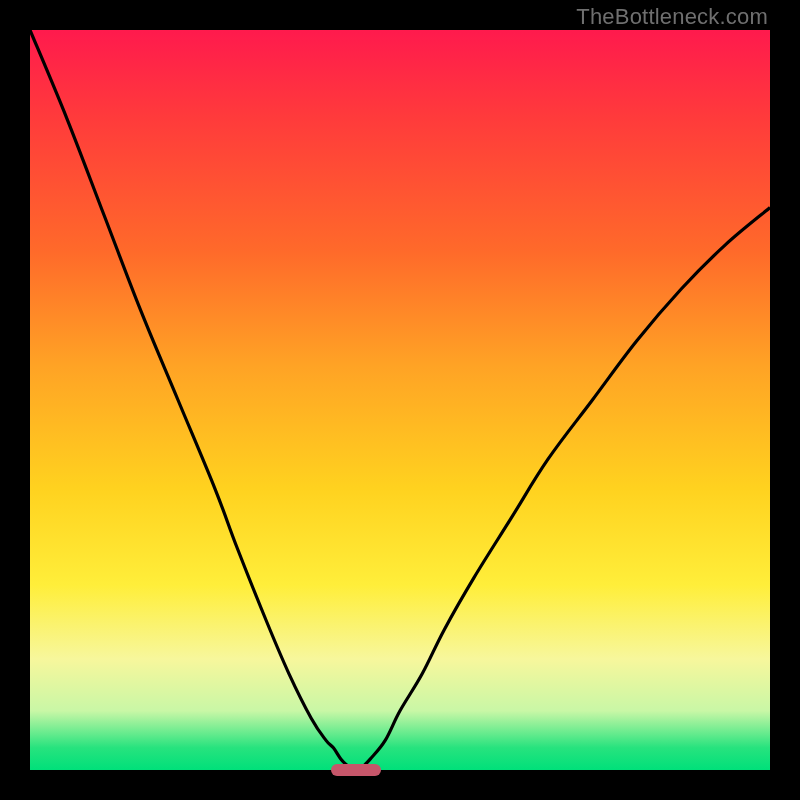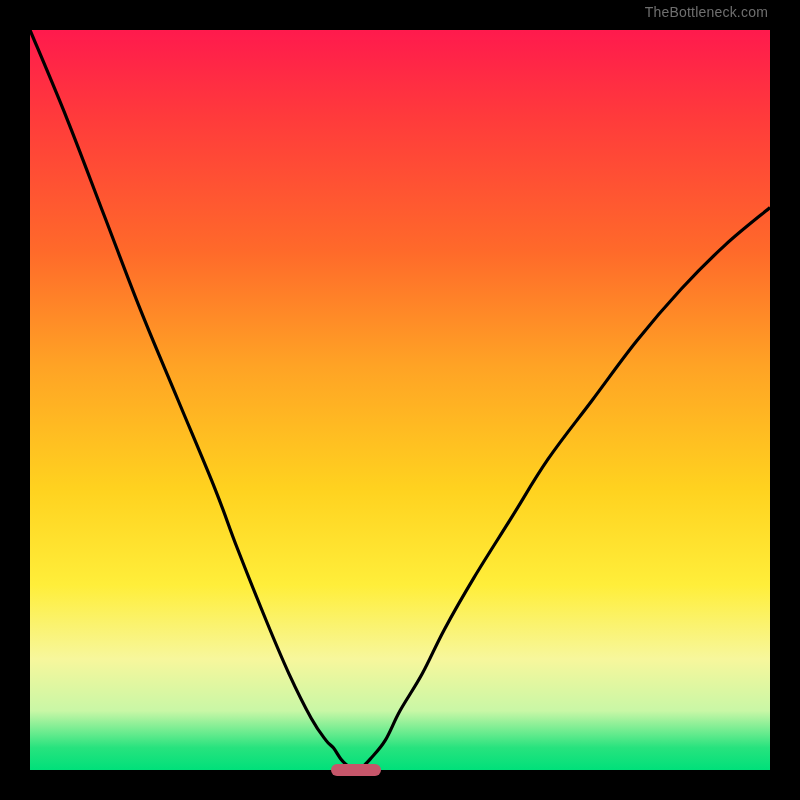--- a/index.html
+++ b/index.html
@@ -38,21 +38,21 @@
       #c9f7a6 92%,
       #27e37e 97%,
       #00e07a 100%
     );
   }
   .watermark {
     position: absolute;
     top: 4px;
     right: 32px;
     color: #6f6f6f;
-    font-size: 14px;
+    font-size: 22px;
     letter-spacing: 0.2px;
     user-select: none;
   }
   svg.curves {
     position: absolute;
     top: 0;
     left: 0;
     width: 740px;
     height: 740px;
   }

